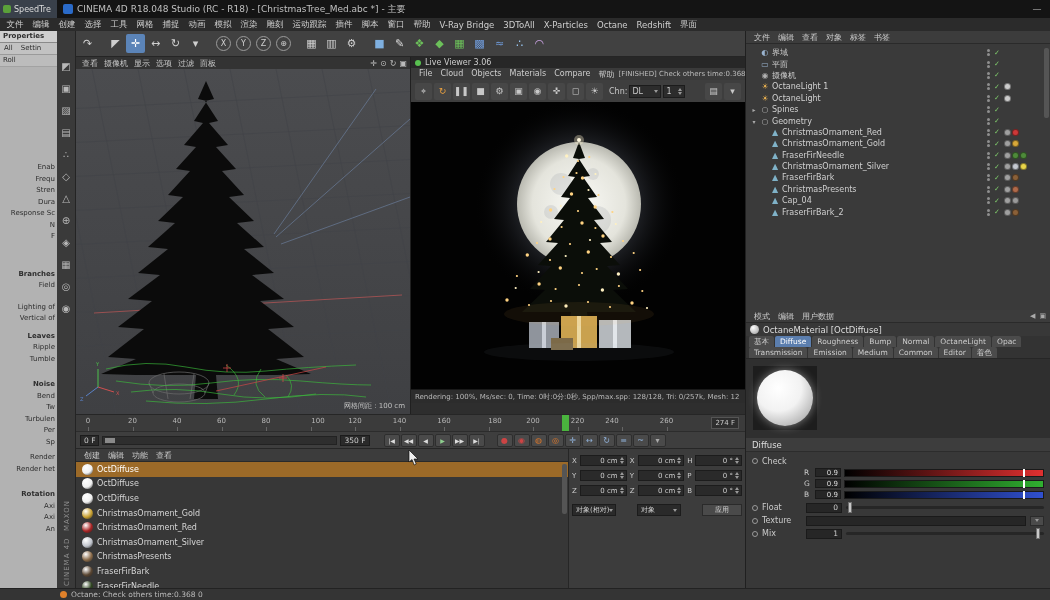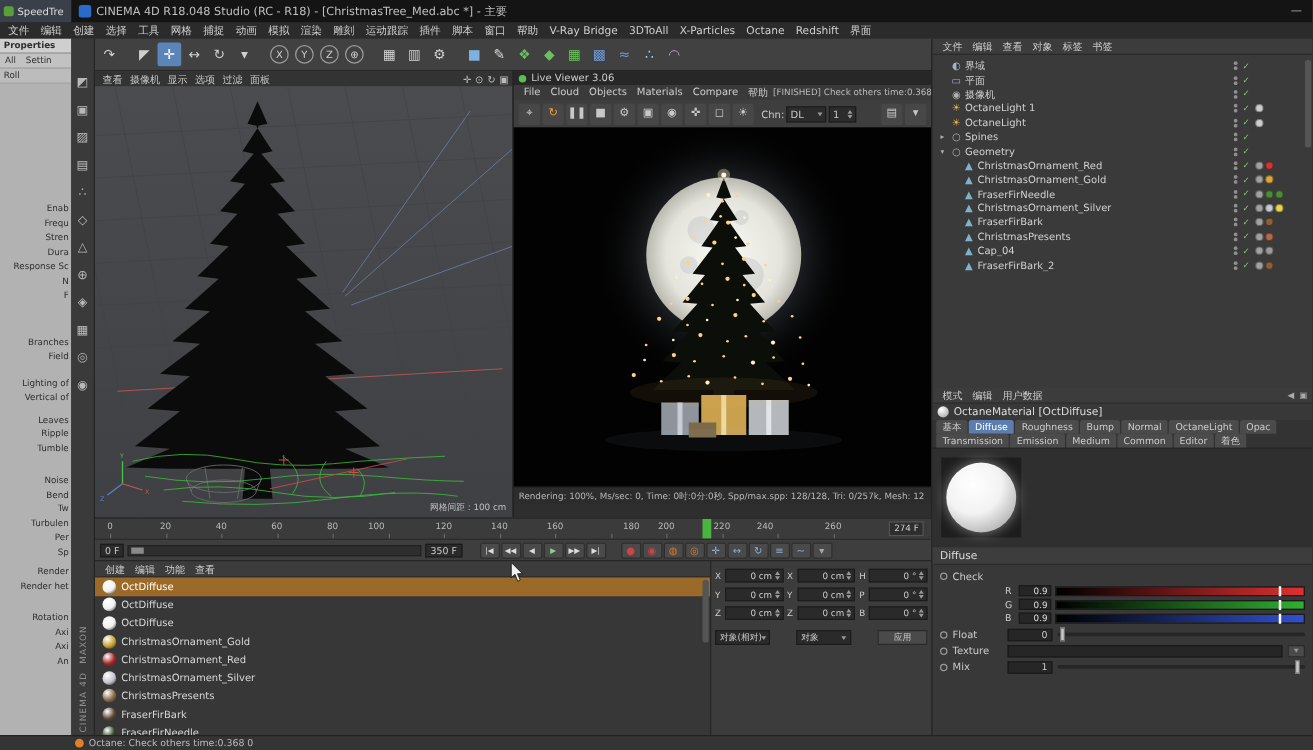--- a/index.html
+++ b/index.html
@@ -23,21 +23,21 @@
   .tb-icon.active{background:#5b84b8;color:#fff;}
   .tb-sep{width:7px;height:19px;flex:none;}
 
   
   #st-panel{position:absolute;left:0;top:31px;width:57px;bottom:12px;background:#b2b2b2;overflow:hidden;font-size:7px;color:#2e2e2e;}
   #st-header{height:12px;background:#cfcfcf;border-bottom:1px solid #8a8a8a;padding:1px 3px;font-weight:bold;}
   #st-tabs{height:12px;display:flex;background:#c2c2c2;border-bottom:1px solid #9a9a9a;}
   .st-tab{padding:1px 4px;}
   #st-roll{height:12px;background:#bcbcbc;border-bottom:1px solid #a2a2a2;padding:1px 3px;}
   .st-label{height:11.5px;text-align:right;padding-right:2px;white-space:nowrap;overflow:hidden;}
-  .st-label.hdr{font-weight:normal;}
+  .st-label.hdr{font-weight:bold;}
 
   
   #palette{position:absolute;left:57px;top:31px;width:19px;bottom:12px;background:#3a3a3a;border-right:1px solid #242424;display:flex;flex-direction:column;align-items:center;padding-top:28px;gap:7px;}
   .pal-icon{width:15px;height:15px;display:flex;align-items:center;justify-content:center;font-size:10px;color:#b8b8b8;flex:none;}
   #branding{position:absolute;left:58px;bottom:14px;width:17px;height:120px;writing-mode:vertical-rl;transform:rotate(180deg);font-size:7px;color:#8f8f8f;letter-spacing:1px;display:flex;gap:6px;align-items:center;}
 
   
   #viewport{position:absolute;left:76px;top:57px;width:334px;height:357px;background:#47484b;}
   #vp-header{height:12px;background:#333;display:flex;align-items:center;font-size:8px;color:#c8c8c8;gap:1px;padding:0 3px;}
   .vp-menu{padding:0 3px;white-space:nowrap;}
@@ -837,29 +837,29 @@
 <div class="tick" style="left: 12px;">0</div>
     <div class="tickmark" style="left: 12px;"></div>
     <div class="tick" style="left: 56.5px;">20</div>
     <div class="tickmark" style="left: 56.5px;"></div>
     <div class="tick" style="left: 101px;">40</div>
     <div class="tickmark" style="left: 101px;"></div>
     <div class="tick" style="left: 145.5px;">60</div>
     <div class="tickmark" style="left: 145.5px;"></div>
     <div class="tick" style="left: 190px;">80</div>
     <div class="tickmark" style="left: 190px;"></div>
-    <div class="tick" style="left: 225px;">100</div>
+    <div class="tick" style="left: 242px;">100</div>
     <div class="tickmark" style="left: 234.5px;"></div>
     <div class="tick" style="left: 279px;">120</div>
     <div class="tickmark" style="left: 279px;"></div>
     <div class="tick" style="left: 323.5px;">140</div>
     <div class="tickmark" style="left: 323.5px;"></div>
     <div class="tick" style="left: 368px;">160</div>
     <div class="tickmark" style="left: 368px;"></div>
-    <div class="tick" style="left: 429px;">180</div>
+    <div class="tick" style="left: 419px;">180</div>
     <div class="tickmark" style="left: 412.5px;"></div>
     <div class="tick" style="left: 457px;">200</div>
     <div class="tickmark" style="left: 457px;"></div>
     <div class="tick" style="left: 501.5px;">220</div>
     <div class="tickmark" style="left: 501.5px;"></div>
     <div class="tick" style="left: 536px;">240</div>
     <div class="tickmark" style="left: 546px;"></div>
     <div class="tick" style="left: 590.5px;">260</div>
     <div class="tickmark" style="left: 590.5px;"></div>
   </div>

